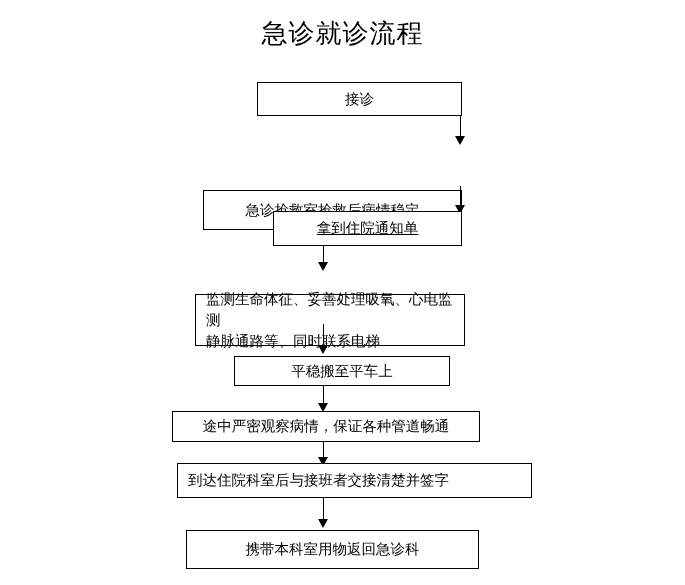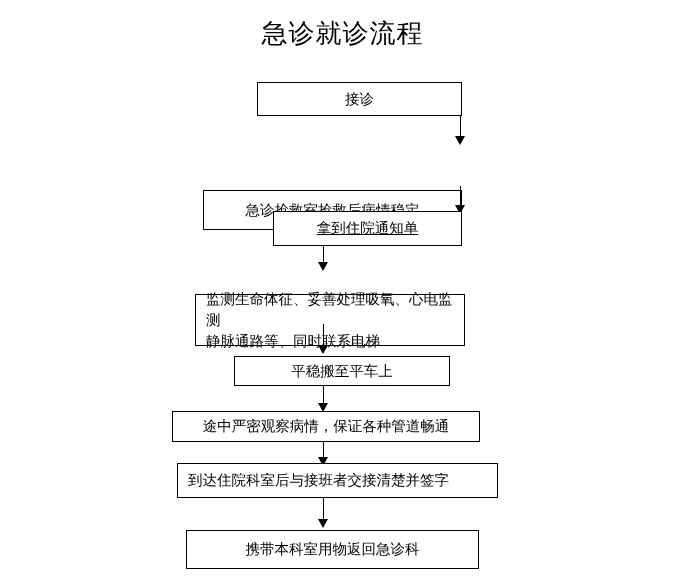--- a/index.html
+++ b/index.html
@@ -112,21 +112,21 @@
   <div class="conn" style="left:323px; top:386px; height:21px;"></div>
   <div class="arrowhead" style="left:318px; top:403px;"></div>
 
   <div class="node" style="left:172px; top:411px; width:308px; height:31px;">
     <span class="node-text">途中严密观察病情，保证各种管道畅通</span>
   </div>
 
   <div class="conn" style="left:323px; top:442px; height:18px;"></div>
   <div class="arrowhead" style="left:318px; top:457px;"></div>
 
-  <div class="node left-align" style="left:177px; top:463px; width:321px; height:35px;">
+  <div class="node left-align" style="left:177px; top:463px; width:355px; height:35px;">
     <span class="node-text">到达住院科室后与接班者交接清楚并签字</span>
   </div>
 
   <div class="conn" style="left:323px; top:498px; height:24px;"></div>
   <div class="arrowhead" style="left:318px; top:519px;"></div>
 
   <div class="node" style="left:186px; top:530px; width:293px; height:39px;">
     <span class="node-text">携带本科室用物返回急诊科</span>
   </div>
 

